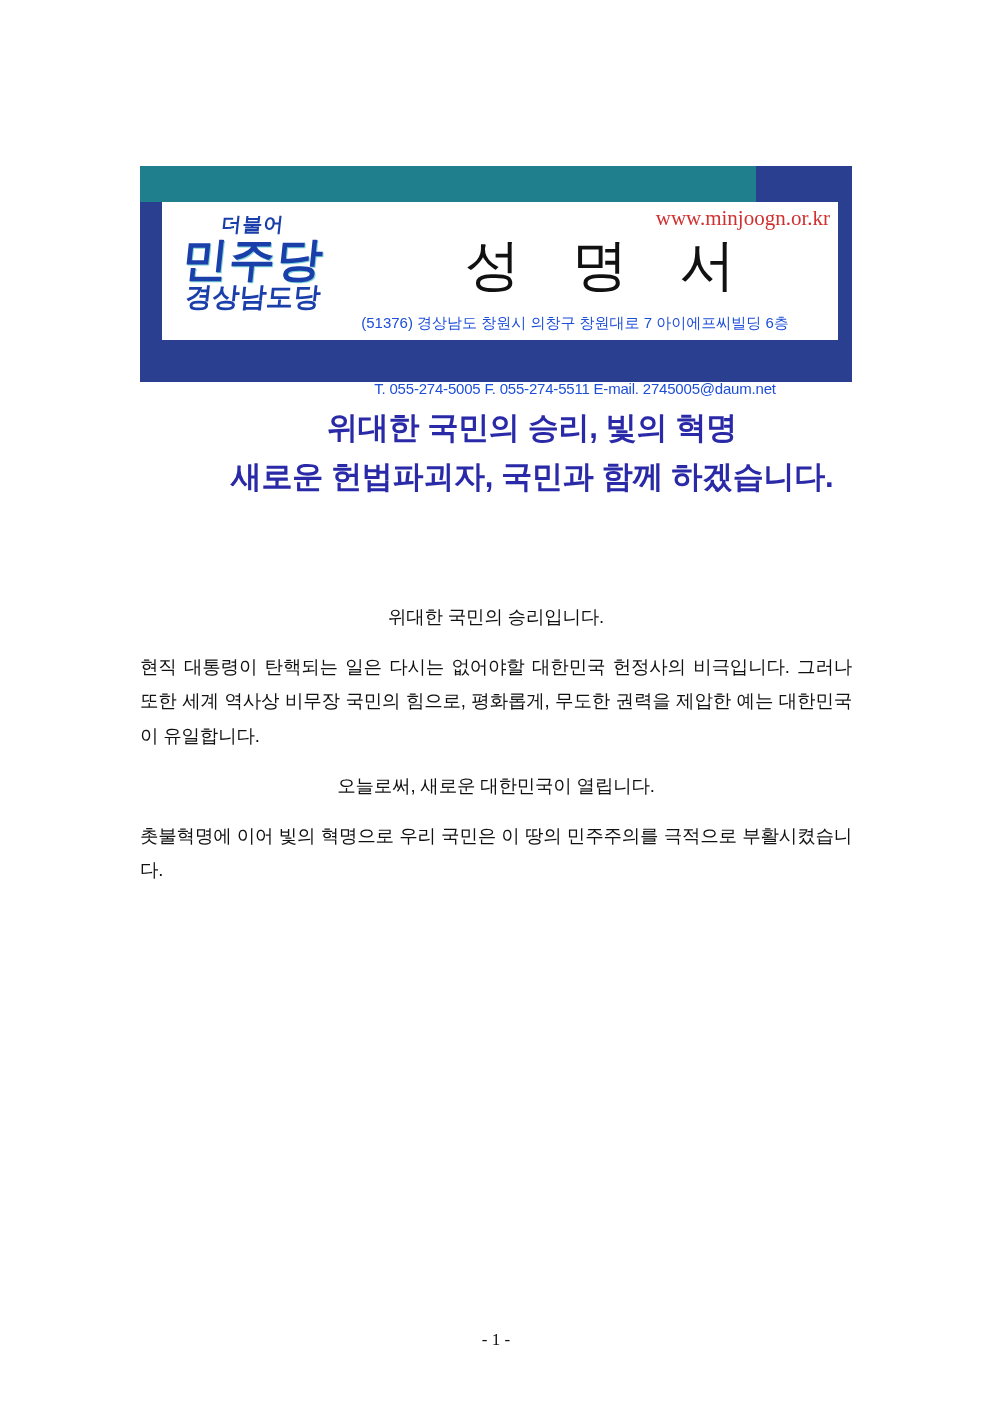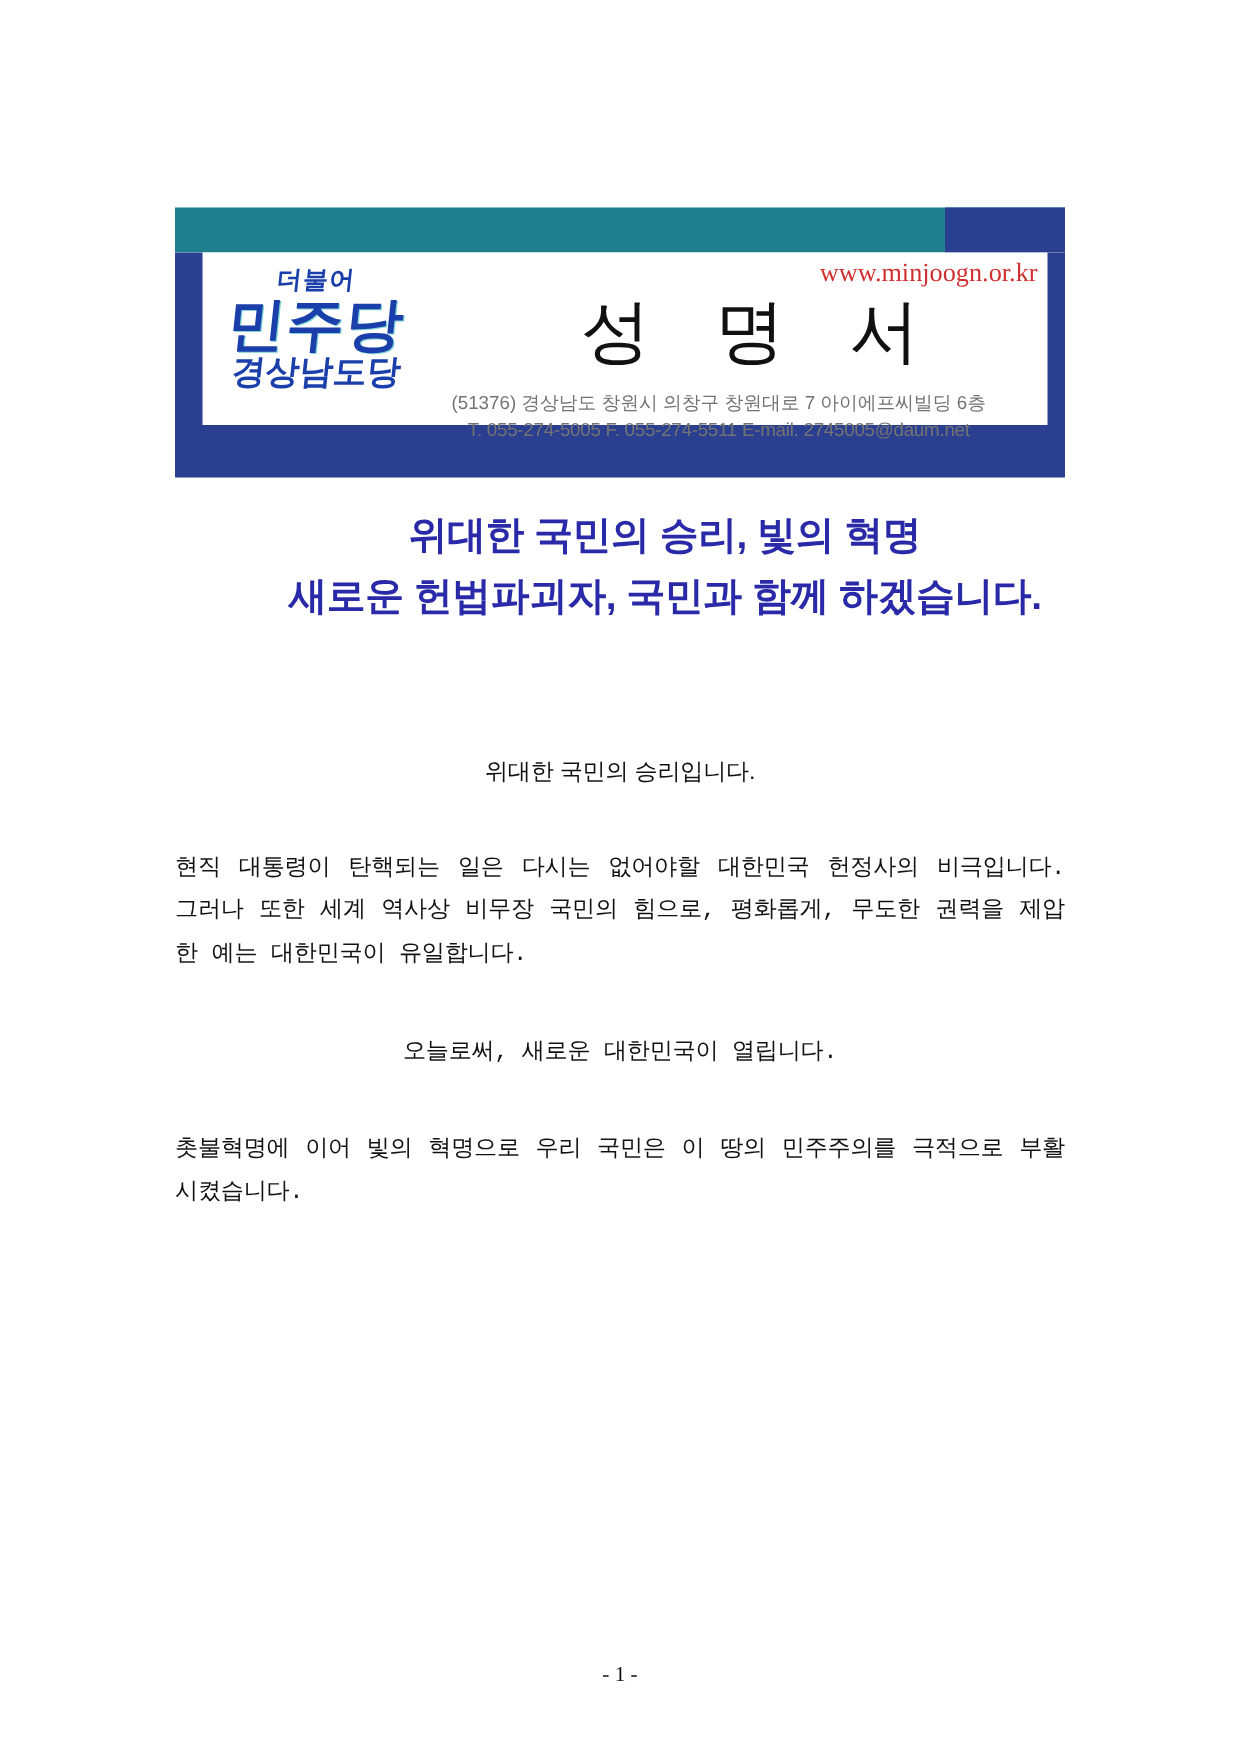--- a/index.html
+++ b/index.html
@@ -137,24 +137,24 @@
     text-indent: 18px;
   }
 
   .lh-addr {
     position: absolute;
     left: 170px;
     top: 146px;
     width: 530px;
     text-align: center;
     font-size: 15px;
-    color: #737373;
+    color: #1d4ed8;
     line-height: 1.45;
   }
-  .lh-addr .line2 { letter-spacing: -0.2px; }
+  .lh-addr .line2 { letter-spacing: -0.2px; margin-top: 44px; }
 
   
   .headline {
     position: absolute;
     left: 0;
     top: 404px;
     width: 992px;
     text-align: center;
     color: #2a2aa8;
     font-weight: bold;
@@ -173,22 +173,21 @@
     font-size: 18.5px;
     line-height: 1.85;
     color: #111111;
     text-align: justify;
     letter-spacing: -0.2px;
   }
   .body-text p {
     margin: 0;
   }
   .body-text p.gap {
-    margin-top: 44px;
-    font-family: Liberation Mono, monospace;
+    margin-top: 16px;
   }
   .body-text p.tight {
     text-align: center;
   }
 
   
   .page-number {
     position: absolute;
     left: 0;
     top: 1330px;

